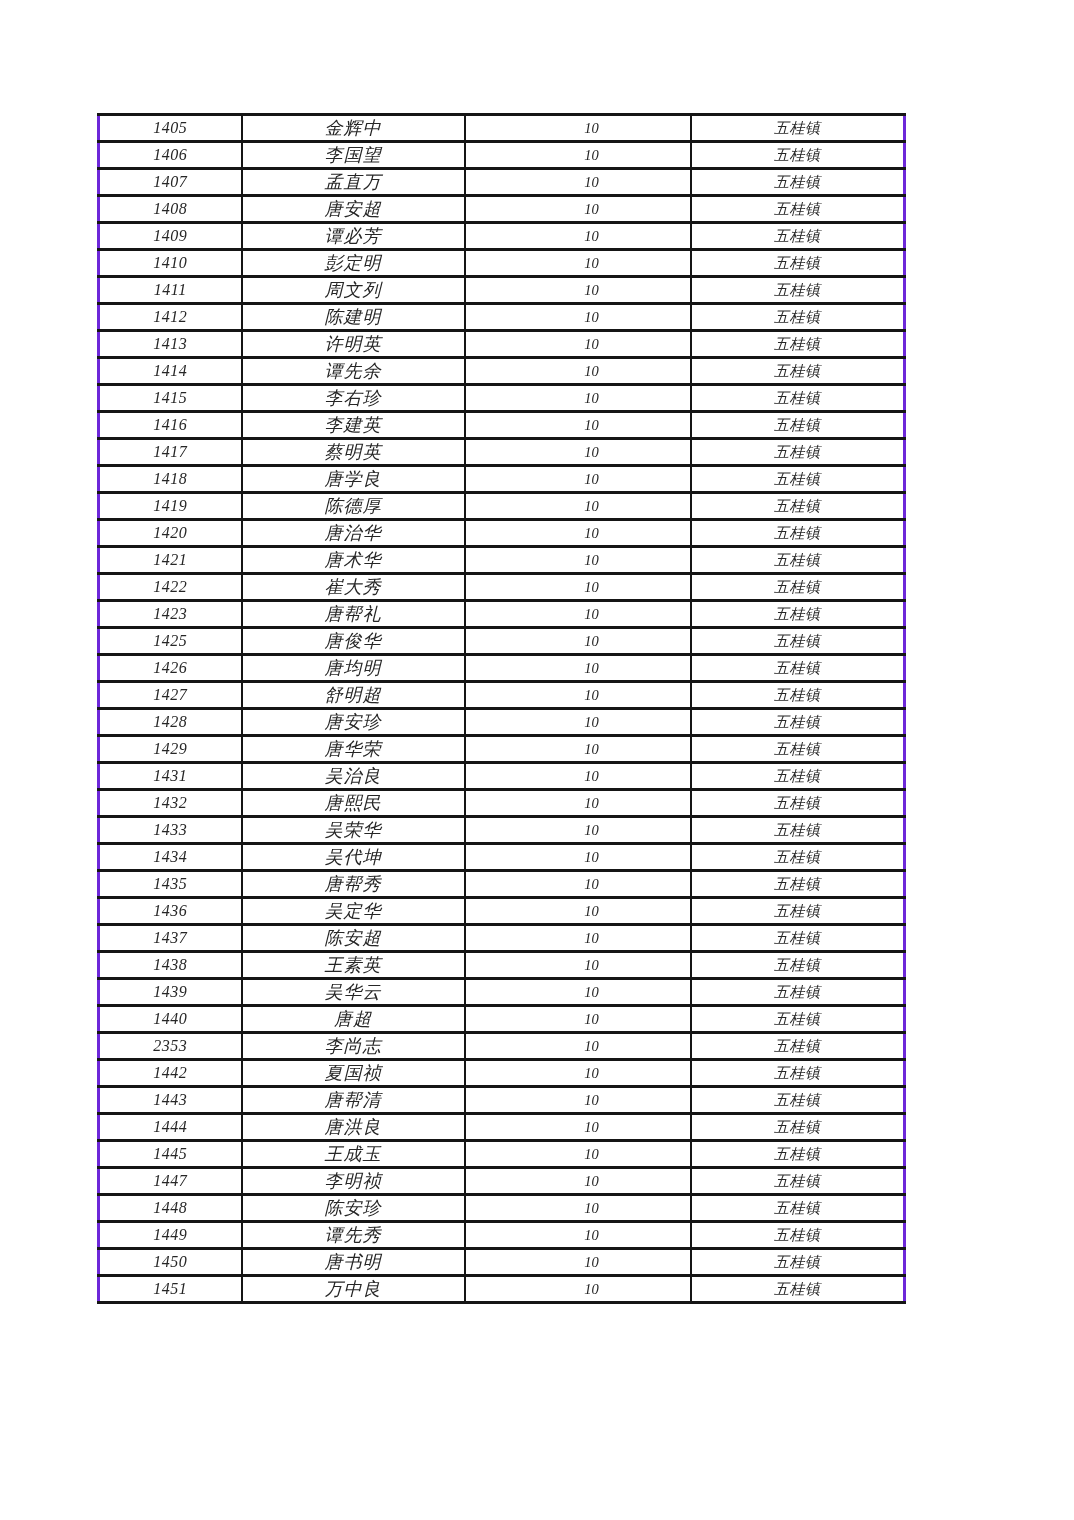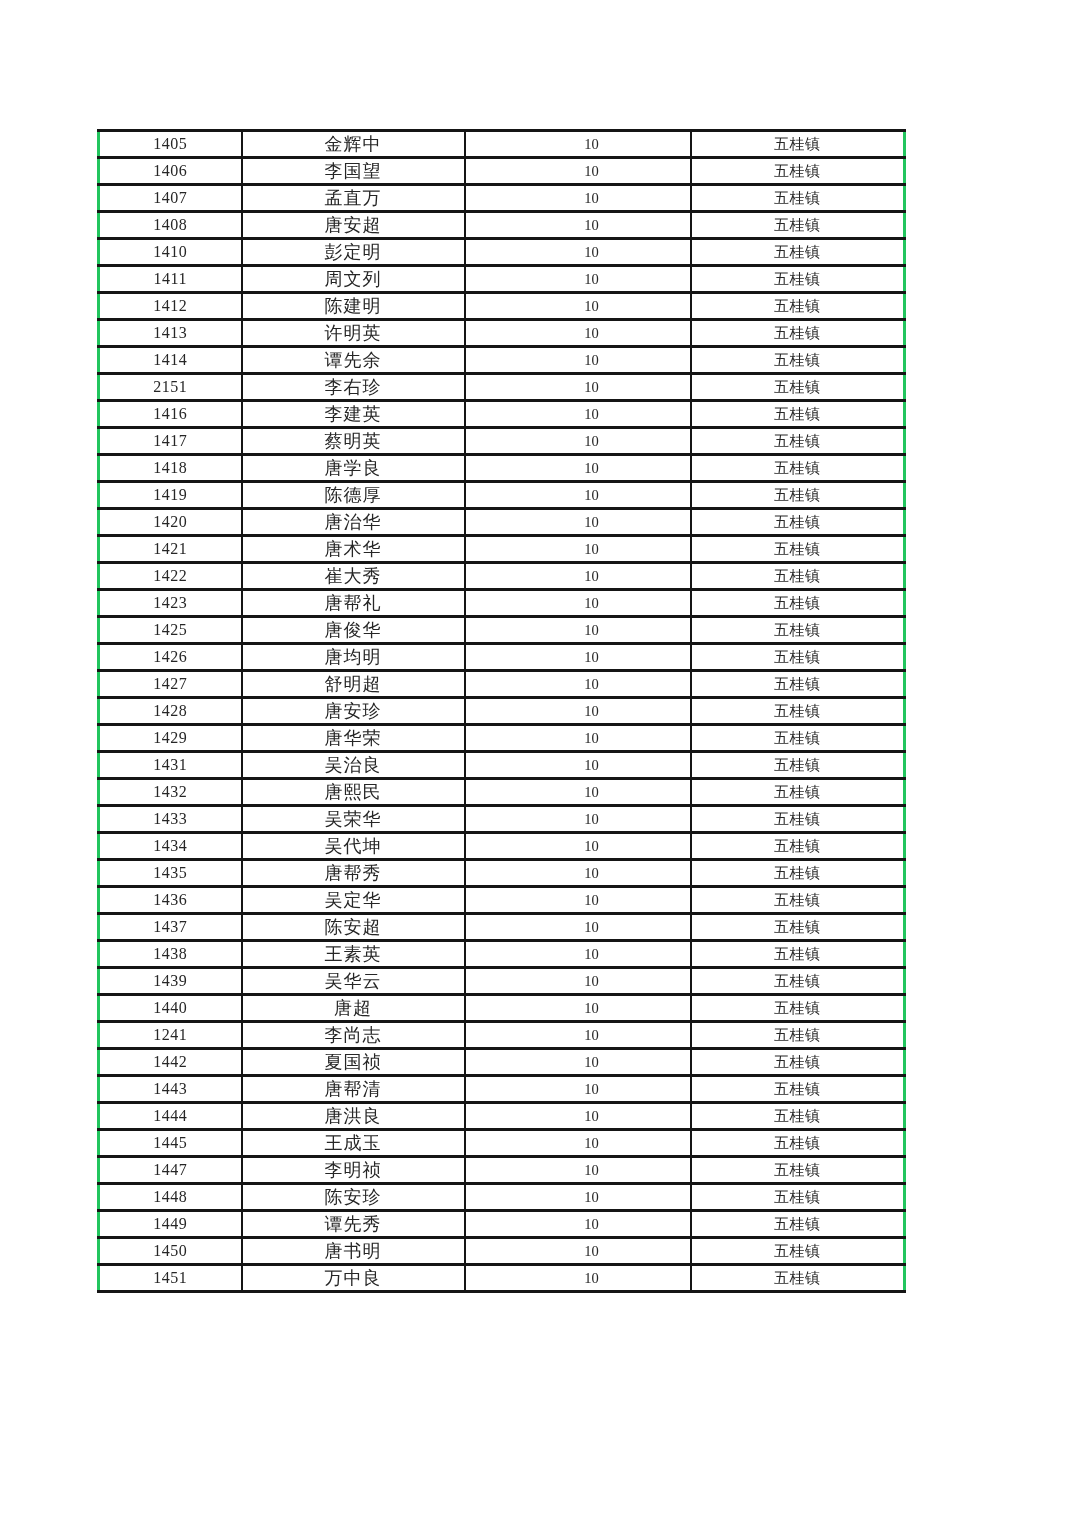--- a/index.html
+++ b/index.html
@@ -15,25 +15,26 @@
     overflow: hidden;
   }
   .page {
     position: absolute;
     inset: 0;
     background: #ffffff;
   }
   table.roster {
     position: absolute;
     left: 97px;
-    top: 129px;
+    top: 113px;
     width: 806px;
     border-collapse: collapse;
     table-layout: fixed;
-    border: 3px solid #22c55e;
+    border: 3px solid #6d28d9;
+    font-style: italic;
   }
   td {
     border-left: 2px solid #151515;
     border-right: 2px solid #151515;
     border-top: 3px solid #151515;
     border-bottom: 3px solid #151515;
     height: 23.4px;
     padding: 0;
     text-align: center;
     vertical-align: middle;
@@ -76,20 +77,26 @@
           <td class="c2">10</td>
           <td class="c3">五桂镇</td>
         </tr>
         <tr>
           <td class="c0">1408</td>
           <td class="c1">唐安超</td>
           <td class="c2">10</td>
           <td class="c3">五桂镇</td>
         </tr>
         <tr>
+          <td class="c0">1409</td>
+          <td class="c1">谭必芳</td>
+          <td class="c2">10</td>
+          <td class="c3">五桂镇</td>
+        </tr>
+        <tr>
           <td class="c0">1410</td>
           <td class="c1">彭定明</td>
           <td class="c2">10</td>
           <td class="c3">五桂镇</td>
         </tr>
         <tr>
           <td class="c0">1411</td>
           <td class="c1">周文列</td>
           <td class="c2">10</td>
           <td class="c3">五桂镇</td>
@@ -106,21 +113,21 @@
           <td class="c2">10</td>
           <td class="c3">五桂镇</td>
         </tr>
         <tr>
           <td class="c0">1414</td>
           <td class="c1">谭先余</td>
           <td class="c2">10</td>
           <td class="c3">五桂镇</td>
         </tr>
         <tr>
-          <td class="c0">2151</td>
+          <td class="c0">1415</td>
           <td class="c1">李右珍</td>
           <td class="c2">10</td>
           <td class="c3">五桂镇</td>
         </tr>
         <tr>
           <td class="c0">1416</td>
           <td class="c1">李建英</td>
           <td class="c2">10</td>
           <td class="c3">五桂镇</td>
         </tr>
@@ -250,21 +257,21 @@
           <td class="c2">10</td>
           <td class="c3">五桂镇</td>
         </tr>
         <tr>
           <td class="c0">1440</td>
           <td class="c1">唐超</td>
           <td class="c2">10</td>
           <td class="c3">五桂镇</td>
         </tr>
         <tr>
-          <td class="c0">1241</td>
+          <td class="c0">2353</td>
           <td class="c1">李尚志</td>
           <td class="c2">10</td>
           <td class="c3">五桂镇</td>
         </tr>
         <tr>
           <td class="c0">1442</td>
           <td class="c1">夏国祯</td>
           <td class="c2">10</td>
           <td class="c3">五桂镇</td>
         </tr>

